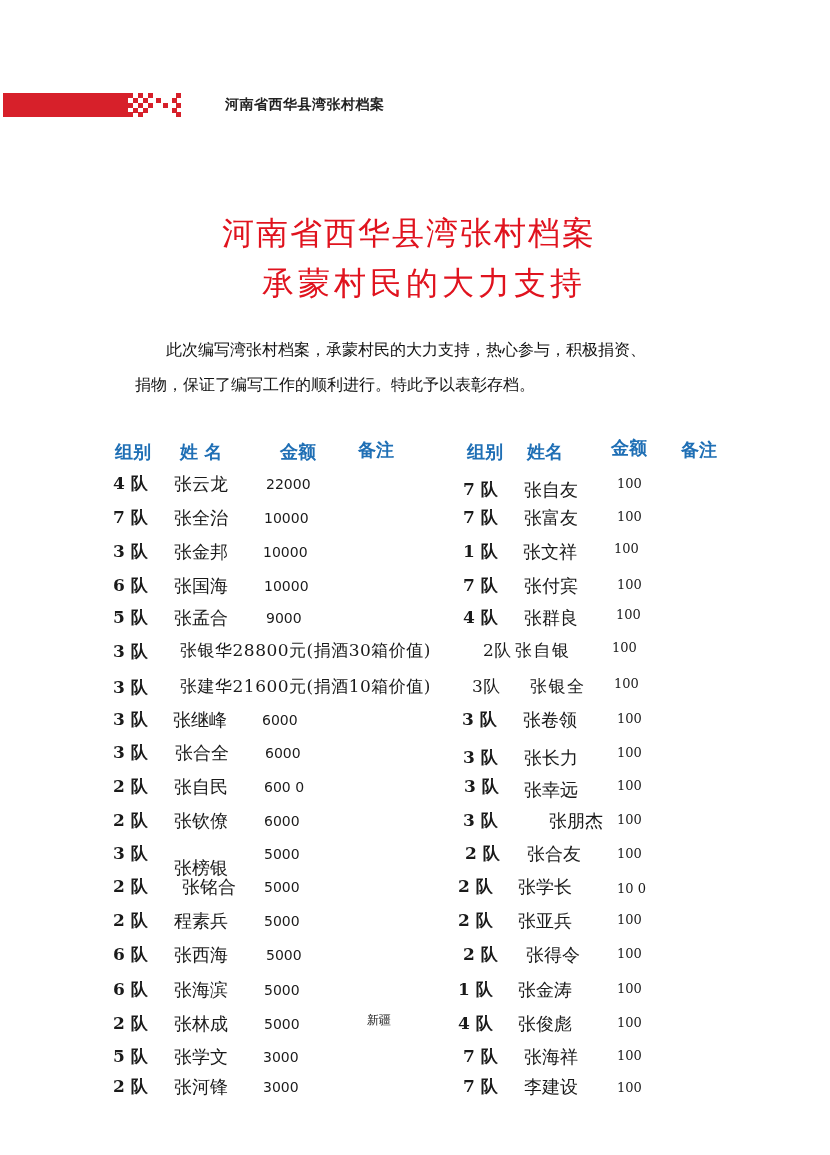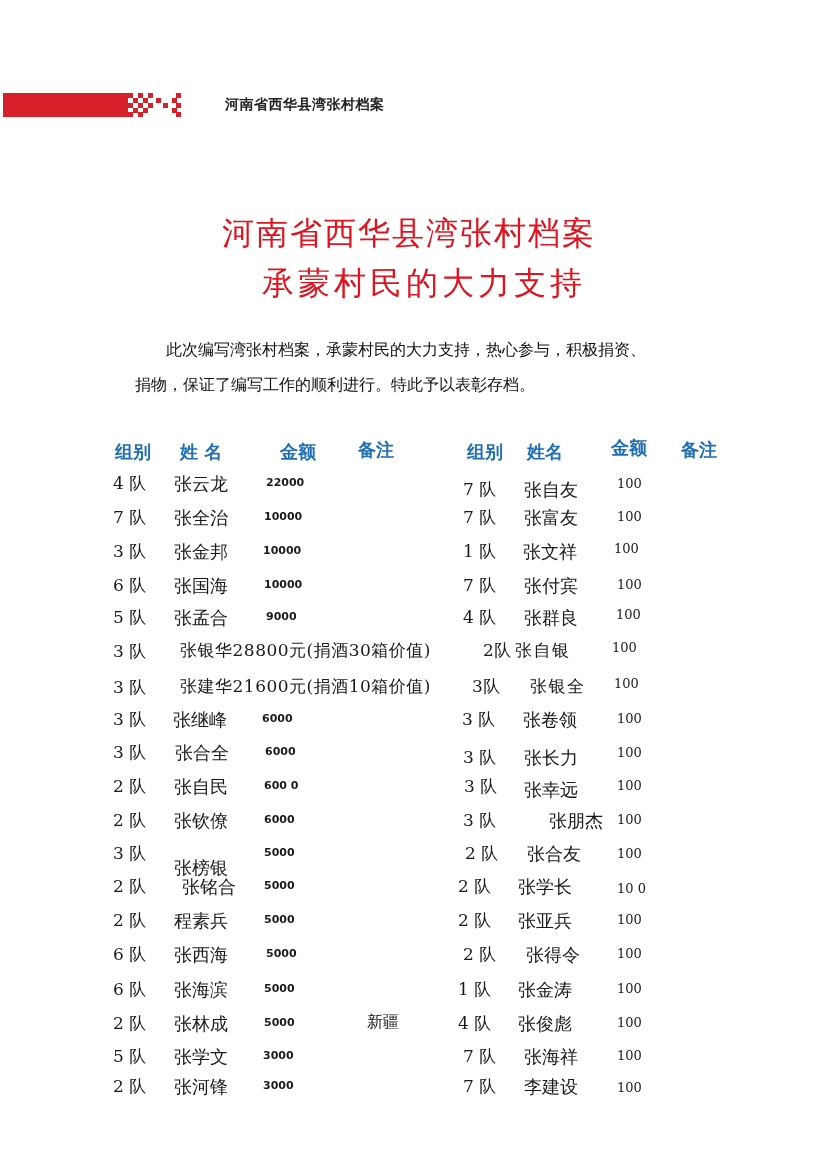--- a/index.html
+++ b/index.html
@@ -14,23 +14,23 @@
               font-size:32px; color:#e0131e; letter-spacing:2px; }
     .title2 { position:absolute; left:262px; top:262px; font-family:"DejaVu Sans","Liberation Sans",sans-serif;
               font-size:32px; color:#e0131e; letter-spacing:4px; }
     .para { position:absolute; left:135px; width:600px; font-family:"DejaVu Sans","Liberation Sans",sans-serif;
             font-size:16px; color:#111; }
     .p1 { top:340px; left:166px; }
     .p2 { top:375px; }
     .hdr { position:absolute; font-family:"DejaVu Sans","Liberation Sans",sans-serif; font-size:18px;
            font-weight:bold; color:#1f6fb5; }
     .cell { position:absolute; white-space:nowrap; }
-    .grp { font-size:17px; }
+    .grp { font-size:17px;font-weight:bold; }
     .nm { font-size:18px; font-family:"DejaVu Sans","Liberation Sans",sans-serif; }
-    .amt { font-size:11px; font-family:"DejaVu Sans","Liberation Sans",sans-serif;font-weight:bold; }
+    .amt { font-size:14px; font-family:"DejaVu Sans","Liberation Sans",sans-serif; }
     .amtR { font-size:13px; }
     .wide { font-size:17px; letter-spacing:0.5px; }
   </style>
 </head>
 <body>
 
 <div class="banner"></div>
 <div class="checker" style="left:128px;width:55px;">
   <span style="left:0;top:0"></span>
     <span style="left:10px;top:0"></span>
@@ -145,21 +145,21 @@
   </div>
   <div>
     <span class="cell grp" style="left:113px;top:978px">6 队</span>
     <span class="cell nm" style="left:174px;top:978px">张海滨</span>
     <span class="cell amt" style="left:264px;top:982px">5000</span>
   </div>
   <div>
     <span class="cell grp" style="left:113px;top:1012px">2 队</span>
     <span class="cell nm" style="left:174px;top:1012px">张林成</span>
     <span class="cell amt" style="left:264px;top:1016px">5000</span>
-    <span class="cell nm" style="left:367px;top:1012px;font-size:16px">新疆</span>
+    <span class="cell nm" style="left:367px;top:1012px;font-size:12px">新疆</span>
   </div>
   <div>
     <span class="cell grp" style="left:113px;top:1045px">5 队</span>
     <span class="cell nm" style="left:174px;top:1045px">张学文</span>
     <span class="cell amt" style="left:263px;top:1049px">3000</span>
   </div>
   <div>
     <span class="cell grp" style="left:113px;top:1075px">2 队</span>
     <span class="cell nm" style="left:174px;top:1075px">张河锋</span>
     <span class="cell amt" style="left:263px;top:1079px">3000</span>

